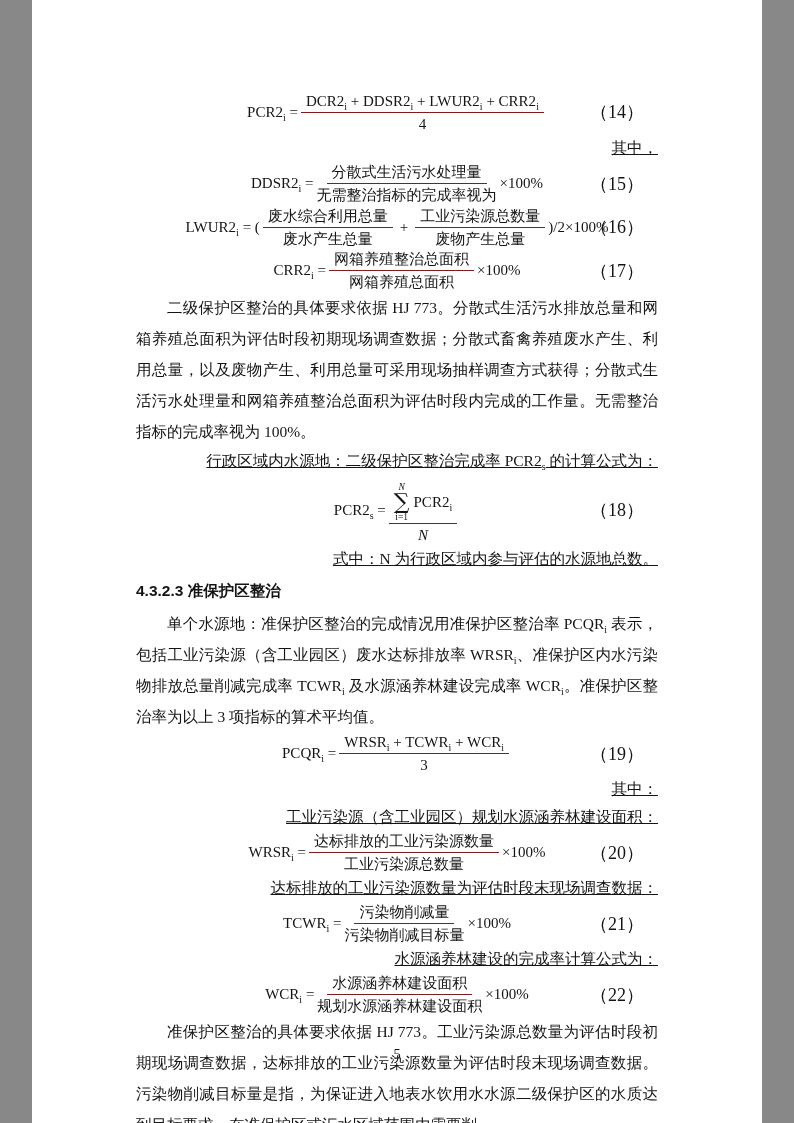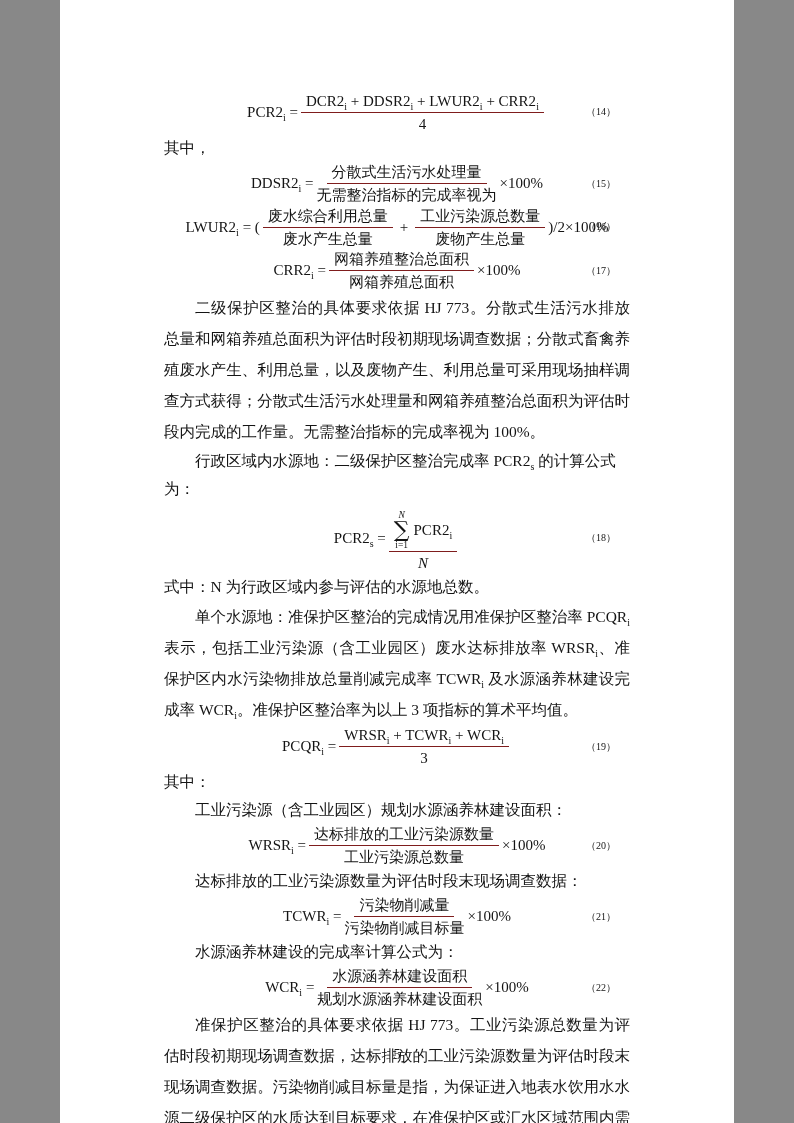--- a/index.html
+++ b/index.html
@@ -1,29 +1,29 @@
 <!DOCTYPE html>
 <html><head>
 <meta charset="utf-8">
 <style>
   * { margin:0; padding:0; box-sizing:border-box; }
   html,body { background:#888; }
   .sheet {
     position:relative;
-    width:674px; height:1123px;
+    width:730px; height:1123px;
     margin:0 auto;
     background:#ffffff;
     color:#141414;
     font-family:"Liberation Serif","DejaVu Serif",serif;
     font-size:15.5px;
     padding:90px 104px 0 104px;
     overflow:hidden;
   }
   p { line-height:31px; text-align:justify; }
-  .single { line-height:28px; text-align:left; }
+  .single { line-height:28px; text-align:right;text-decoration:underline; }
   .indent { text-indent:31px; }
   .noindent { text-indent:0; }
   .heading {
     font-family:"Liberation Sans","DejaVu Sans",sans-serif;
     font-weight:bold;
     font-size:15.5px;
     line-height:30px;
     margin:3px 0 2px 0;
   }
   
@@ -32,21 +32,21 @@
     display:flex; align-items:center; justify-content:center;
     min-height:42px;
     font-size:15px;
   }
   .eq-row.tall { min-height:44px; }
   .eq-row.sum-row { min-height:58px; }
   .eq-body { display:inline-flex; align-items:center; white-space:nowrap; }
   .eq-no {
     position:absolute; right:14px; top:50%;
     transform:translateY(-50%);
-    font-size:10px;
+    font-size:18px;
   }
   .frac {
     display:inline-flex; flex-direction:column; align-items:center;
     margin:0 3px; text-align:center;
   }
   .frac .num { border-bottom:1px solid #7f1d1d; padding:0 5px 1px 5px; line-height:20px; }
   .frac .den { padding-top:1px; line-height:20px; }
   sub { font-size:10px; line-height:0; }
   .sum {
     display:inline-flex; flex-direction:column; align-items:center;
@@ -139,20 +139,21 @@
           </span>
         </span>
         <span class="den italic">N</span>
       </span>
     </span>
     <span class="eq-no">（18）</span>
   </div>
 
   <p class="single noindent">式中：N 为行政区域内参与评估的水源地总数。</p>
 
+  <h3 class="heading">4.3.2.3 准保护区整治</h3>
 
   <p class="indent">单个水源地：准保护区整治的完成情况用准保护区整治率 PCQR<sub>i</sub> 表示，包括工业污染源（含工业园区）废水达标排放率 WRSR<sub>i</sub>、准保护区内水污染物排放总量削减完成率 TCWR<sub>i</sub> 及水源涵养林建设完成率 WCR<sub>i</sub>。准保护区整治率为以上 3 项指标的算术平均值。</p>
 
   <div class="eq-row">
     <span class="eq-body">
       <span>PCQR<sub>i</sub> =</span>
       <span class="frac">
         <span class="num">WRSR<sub>i</sub> + TCWR<sub>i</sub> + WCR<sub>i</sub></span>
         <span class="den">3</span>
       </span>

